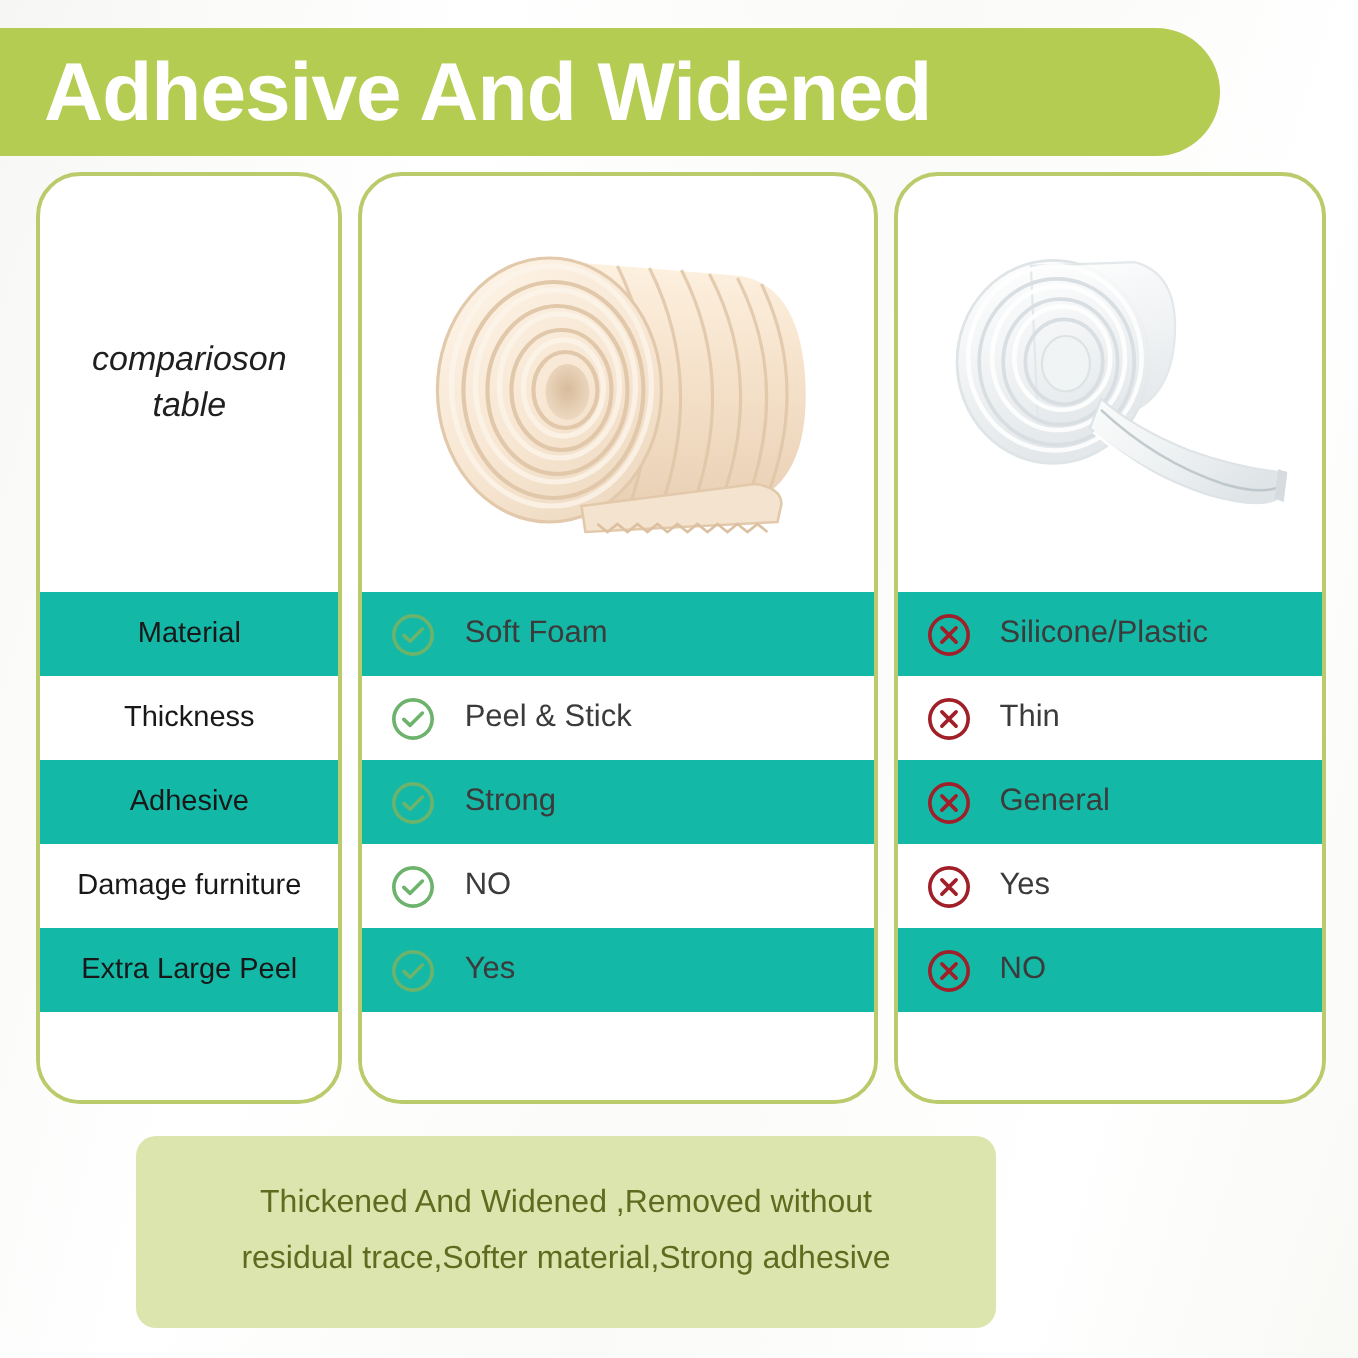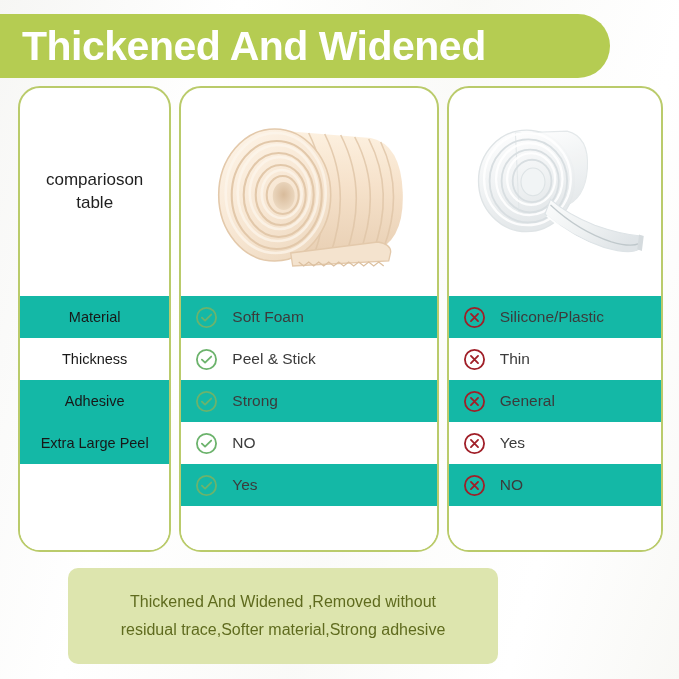--- a/index.html
+++ b/index.html
@@ -78,20 +78,21 @@
     align-items: center;
     justify-content: center;
     position: relative;
   }
   .card-title {
     font-size: 17px;
     color: #1f1f1f;
     text-align: center;
     line-height: 1.35;
     padding: 0 10px;
+    font-style: italic;
   }
 
   
   .rows {
     flex: none;
     width: 100%;
   }
   .row {
     height: 42px;
     display: flex;
@@ -158,38 +159,41 @@
     font-size: 16px;
     line-height: 1.75;
   }
 </style>
 </head>
 <body>
 
 <div class="bg-texture"></div>
 
 <div class="header-banner">
-  <div class="header-title">Thickened And Widened</div>
+  <div class="header-title">Adhesive And Widened</div>
 </div>
 
 <div class="cards">
 
   <div class="card card-left">
     <div class="card-top">
       <div class="card-title">comparioson table</div>
     </div>
     <div class="rows">
       <div class="row row-label shade">
         <span>Material</span>
       </div>
       <div class="row row-label plain">
         <span>Thickness</span>
       </div>
       <div class="row row-label shade">
         <span>Adhesive</span>
+      </div>
+      <div class="row row-label plain">
+        <span>Damage furniture</span>
       </div>
       <div class="row row-label shade">
         <span>Extra Large Peel</span>
       </div>
     </div>
     <div class="rows-tail"></div>
   </div>
 
   <div class="card card-mid">
     <div class="card-top">

